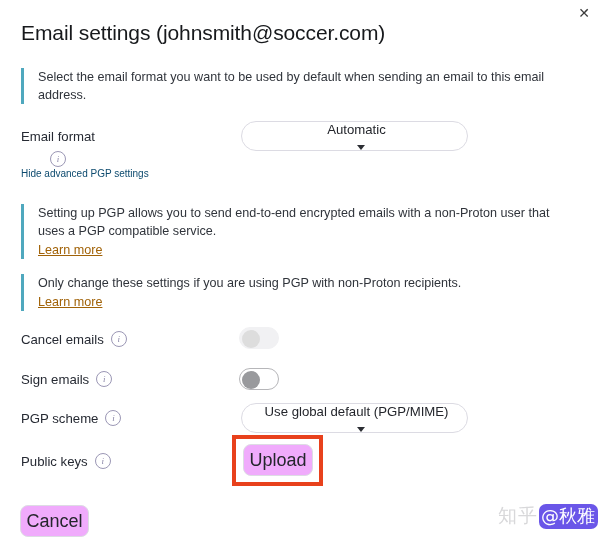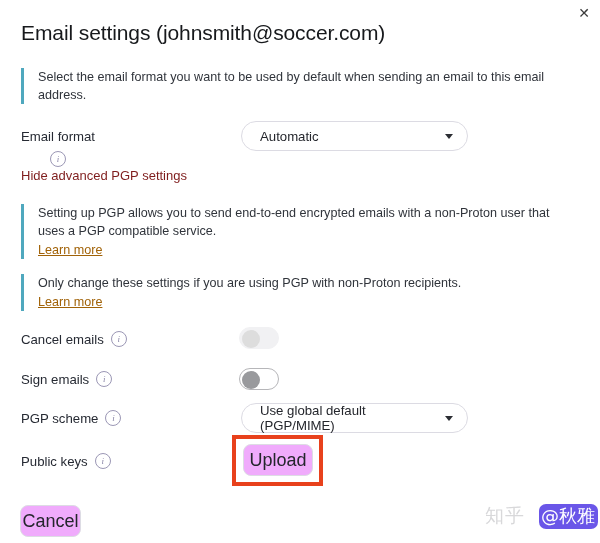--- a/index.html
+++ b/index.html
@@ -111,42 +111,43 @@
     color: #8b87a8;
     line-height: 1;
     cursor: pointer;
     flex: 0 0 auto;
   }
 
   
   .text-link {
     position: absolute;
     left: 21px;
-    font-size: 13px;
-    color: #7f1d1d;
+    font-size: 10px;
+    color: #0c4a6e;
     cursor: pointer;
     white-space: nowrap;
   }
   #link-hide-advanced { top: 168px; }
 
   
   .select {
     position: absolute;
     height: 30px;
     border: 1px solid #dcdbe3;
     border-radius: 15px;
     background: #ffffff;
     display: flex;
     align-items: center;
     padding: 0 14px 0 18px;
     box-sizing: border-box;
     font-size: 13.2px;
     color: #24262c;
     cursor: pointer;
     justify-content: space-between;
+    flex-direction: column;
   }
   #select-email-format { left: 241px; top: 121px; width: 227px; }
   #select-pgp-scheme   { left: 241px; top: 403px; width: 227px; }
 
   .caret {
     width: 0;
     height: 0;
     border-left: 4.5px solid transparent;
     border-right: 4.5px solid transparent;
     border-top: 5px solid #2b2d33;
@@ -195,41 +196,41 @@
     font-size: 18px;
     color: #24262c;
     font-family: "Liberation Sans", "DejaVu Sans", sans-serif;
     cursor: pointer;
     display: flex;
     align-items: center;
     justify-content: center;
     box-sizing: border-box;
   }
   #btn-upload { left: 243px; top: 444px; width: 70px; height: 32px; }
-  #btn-cancel { left: 20px; top: 505px; width: 61px; height: 32px; }
+  #btn-cancel { left: 20px; top: 505px; width: 69px; height: 32px; }
 
   .highlight-box {
     position: absolute;
     left: 232px;
     top: 435px;
     width: 91px;
     height: 51px;
     border: 4px solid #e8411c;
     box-sizing: border-box;
     pointer-events: none;
   }
 
   
   .watermark {
     position: absolute;
     right: 2px;
     top: 503px;
     display: flex;
     align-items: center;
-    gap: 14px;
+    gap: 1px;
     font-family: "DejaVu Sans", sans-serif;
     user-select: none;
   }
   .watermark-zhihu {
     font-size: 19px;
     color: #d8d8da;
     letter-spacing: 1px;
   }
   .watermark-badge {
     background: #6a56e8;

